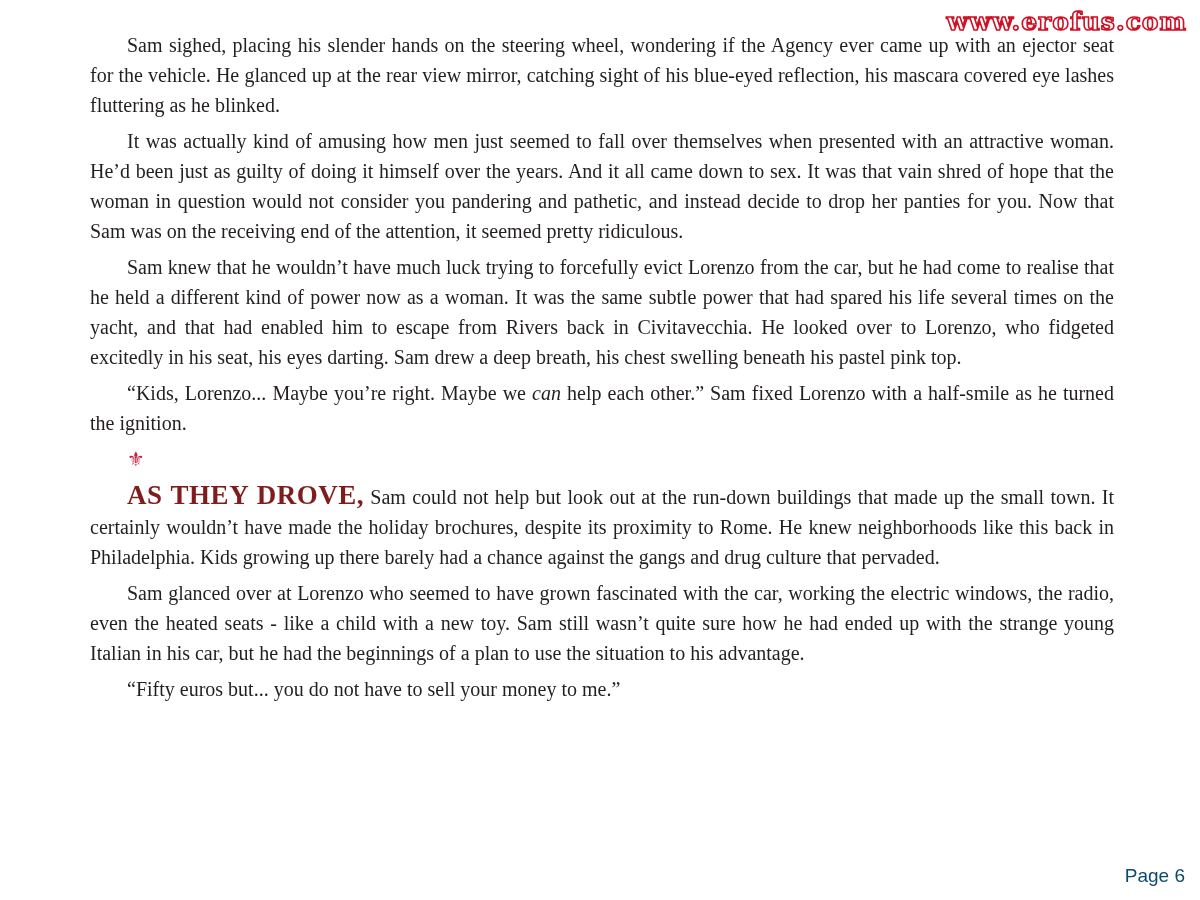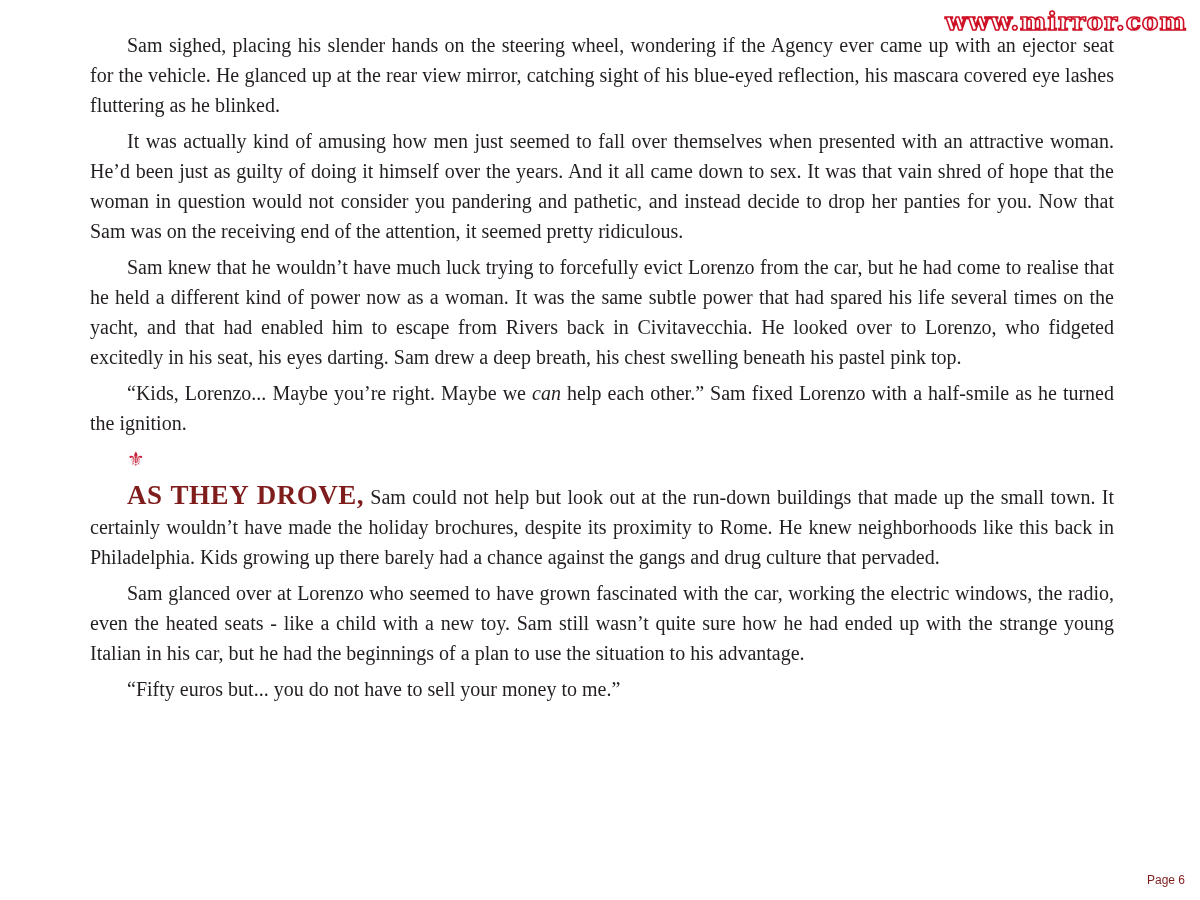--- a/index.html
+++ b/index.html
@@ -52,30 +52,30 @@
     font-weight: bold;
     font-size: 27px;
     letter-spacing: 0.5px;
   }
   .it { font-style: italic; margin-top: 24px; }
   .page-number {
     position: absolute;
     right: 15px;
     bottom: 13px;
     font-family: "Liberation Sans", sans-serif;
-    font-size: 12px;
-    color: #7f1d1d;
+    font-size: 19px;
+    color: #0c4a6e;
   }
 </style>
 </head>
 <body>
 
 <div class="page">
 
-  <div class="watermark">www.mirror.com</div>
+  <div class="watermark">www.erofus.com</div>
 
   <div class="text-block">
 
     <p>Sam sighed, placing his slender hands on the steering wheel, wondering if the Agency ever came up with an ejector seat for the vehicle. He glanced up at the rear view mirror, catching sight of his blue-eyed reflection, his mascara covered eye lashes fluttering as he blinked.</p>
 
     <p>It was actually kind of amusing how men just seemed to fall over themselves when presented with an attractive woman. He’d been just as guilty of doing it himself over the years. And it all came down to sex. It was that vain shred of hope that the woman in question would not consider you pandering and pathetic, and instead decide to drop her panties for you. Now that Sam was on the receiving end of the attention, it seemed pretty ridiculous.</p>
 
     <p>Sam knew that he wouldn’t have much luck trying to forcefully evict Lorenzo from the car, but he had come to realise that he held a different kind of power now as a woman. It was the same subtle power that had spared his life several times on the yacht, and that had enabled him to escape from Rivers back in Civitavecchia. He looked over to Lorenzo, who fidgeted excitedly in his seat, his eyes darting. Sam drew a deep breath, his chest swelling beneath his pastel pink top.</p>
 
     <p><span>“Kids, Lorenzo... Maybe you’re right. Maybe we </span><span class="it">can</span><span> help each other.” Sam fixed Lorenzo with a half-smile as he turned the ignition.</span></p>

